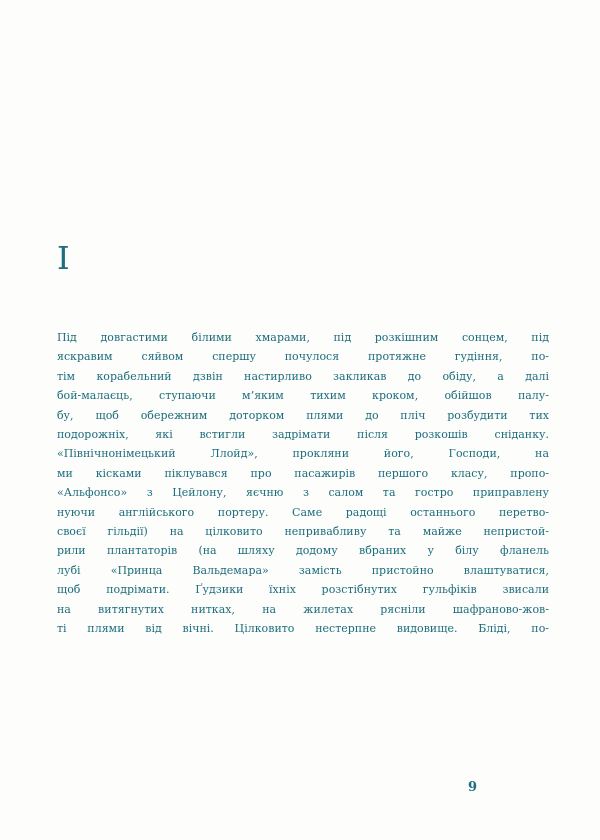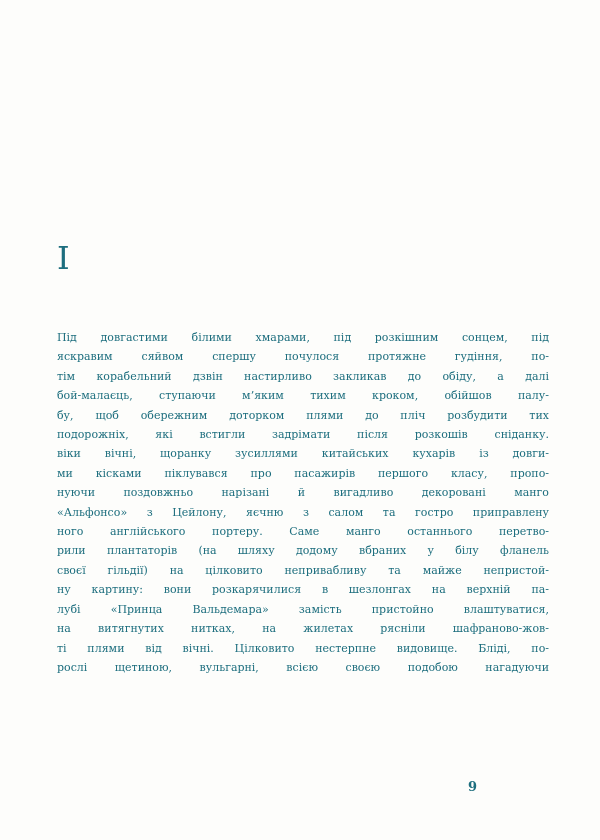--- a/index.html
+++ b/index.html
@@ -50,29 +50,27 @@
 
   <div class="chapter-heading">І</div>
 
   <div class="body-text">
     <div class="line">Під довгастими білими хмарами, під розкішним сонцем, під</div>
     <div class="line">яскравим сяйвом спершу почулося протяжне гудіння, по-</div>
     <div class="line">тім корабельний дзвін настирливо закликав до обіду, а далі</div>
     <div class="line">бой-малаєць, ступаючи м’яким тихим кроком, обійшов палу-</div>
     <div class="line">бу, щоб обережним доторком плями до пліч розбудити тих</div>
     <div class="line">подорожніх, які встигли задрімати після розкошів сніданку.</div>
-    <div class="line">віки вічні, щоранку зусиллями китайських кухарів із довги-</div>
+    <div class="line">«Північнонімецький Ллойд», прокляни його, Господи, на</div>
     <div class="line">ми кісками піклувався про пасажирів першого класу, пропо-</div>
-    <div class="line">нуючи поздовжньо нарізані й вигадливо декоровані манго</div>
     <div class="line">«Альфонсо» з Цейлону, яєчню з салом та гостро приправлену</div>
-    <div class="line">ного англійського портеру. Саме манго останнього перетво-</div>
+    <div class="line">нуючи англійського портеру. Саме радощі останнього перетво-</div>
+    <div class="line">своєї гільдії) на цілковито непривабливу та майже непристой-</div>
     <div class="line">рили плантаторів (на шляху додому вбраних у білу фланель</div>
-    <div class="line">своєї гільдії) на цілковито непривабливу та майже непристой-</div>
-    <div class="line">ну картину: вони розкарячилися в шезлонгах на верхній па-</div>
     <div class="line">лубі «Принца Вальдемара» замість пристойно влаштуватися,</div>
+    <div class="line">щоб подрімати. Ґудзики їхніх розстібнутих гульфіків звисали</div>
     <div class="line">на витягнутих нитках, на жилетах рясніли шафраново-жов-</div>
     <div class="line">ті плями від вічні. Цілковито нестерпне видовище. Бліді, по-</div>
-    <div class="line">рослі щетиною, вульгарні, всією своєю подобою нагадуючи</div>
   </div>
 
   <div class="page-number">9</div>
 
 </div>
 
 </body></html>

